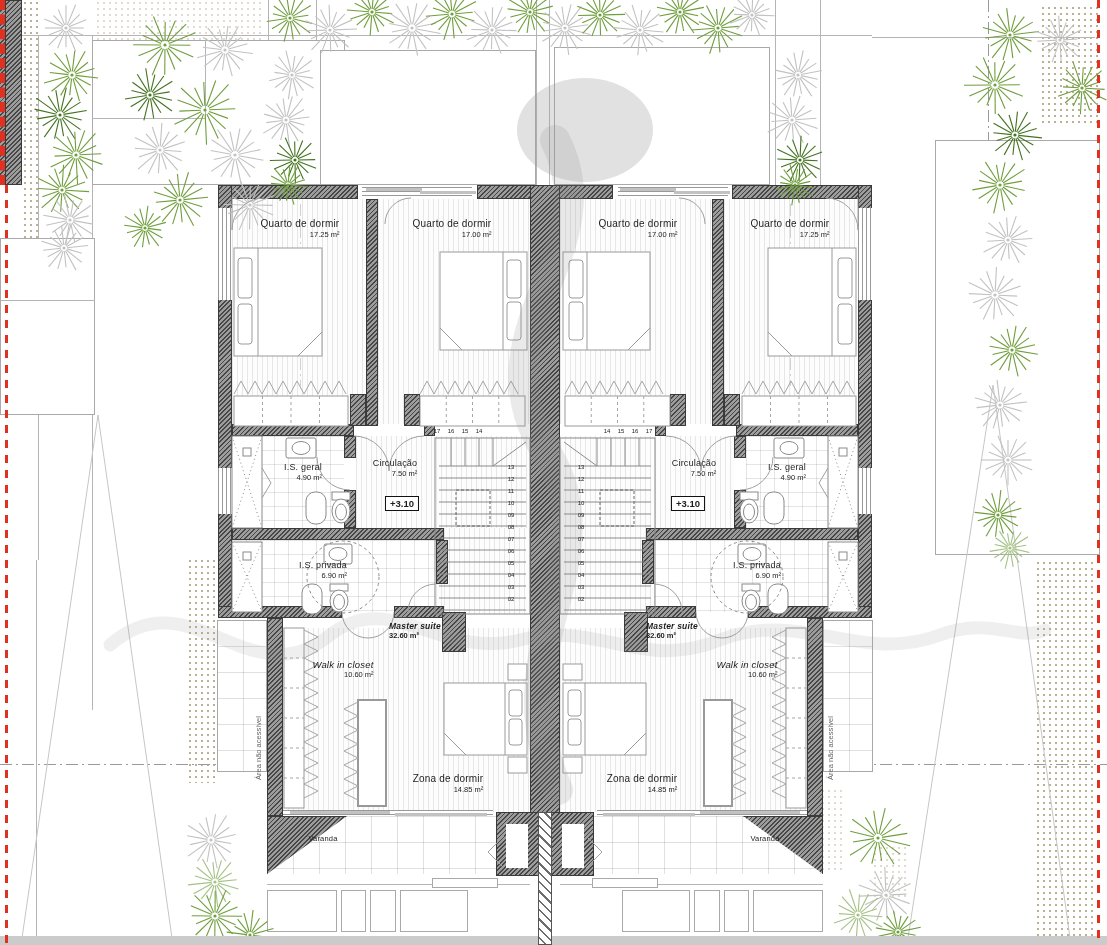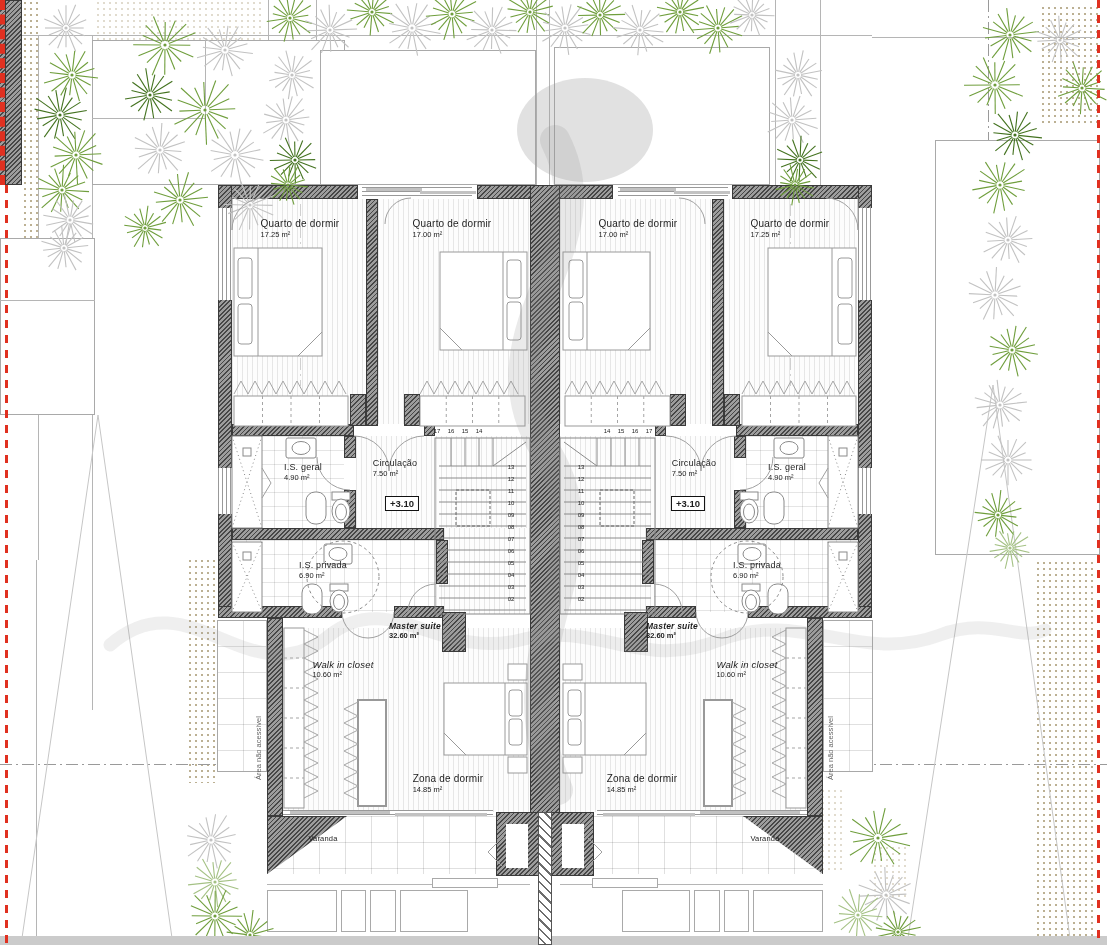--- a/index.html
+++ b/index.html
@@ -21,21 +21,21 @@
   .win{background-color:#fff;background-image:repeating-linear-gradient(180deg,#999 0 1px,transparent 1px 4px);}
   .winv{background-color:#fff;background-image:repeating-linear-gradient(90deg,#999 0 1px,transparent 1px 4px);}
   .panel{background:#c2c2c2;}
   .triL{clip-path:polygon(0 0,100% 0,0 100%);}
   .triR{clip-path:polygon(0 0,100% 0,100% 100%);}
   .redstrip{border-left:5px dashed #e03020;box-sizing:border-box;}
   .reddash{background:repeating-linear-gradient(180deg,#e03020 0 8px,transparent 8px 15px);z-index:46;}
   .graybar{background:#cbcbcb;z-index:44;}
   .fence{background-color:#fff;background-image:repeating-linear-gradient(45deg,transparent 0 5px,#6d6d6d 5px 6.6px);box-shadow:inset 0 0 0 1px #555;z-index:45;}
   #ovl{position:absolute;left:0;top:0;z-index:30;pointer-events:none;}
-  .lbl{position:absolute;z-index:40;transform:translateX(-50%);text-align:left;color:#1d1d1d;line-height:1.2;white-space:nowrap;}
+  .lbl{position:absolute;z-index:40;transform:translateX(-50%);text-align:right;color:#1d1d1d;line-height:1.2;white-space:nowrap;}
   .lbl .nm{font-size:10px;letter-spacing:.2px;}
   .lbl .area{font-size:7.5px;}
   .lbl.sm .nm{font-size:9px;}
   .lbl.it .nm{font-style:italic;font-size:9.5px;}
   .lbl.bd .nm{font-weight:bold;font-style:italic;font-size:8.5px;}
   .lbl.bd .area{font-weight:bold;}
   .lbl.left{transform:none;text-align:left;}
   .lbl.tiny .nm{font-size:7.5px;}
   .levelbox{display:inline-block;border:1px solid #111;background:#fff;font-weight:bold;font-size:9.5px;padding:0 4px;line-height:13px;}
   .vlbl{position:absolute;z-index:40;transform:translate(-50%,-50%) rotate(-90deg);font-size:7.5px;color:#666;white-space:nowrap;}

